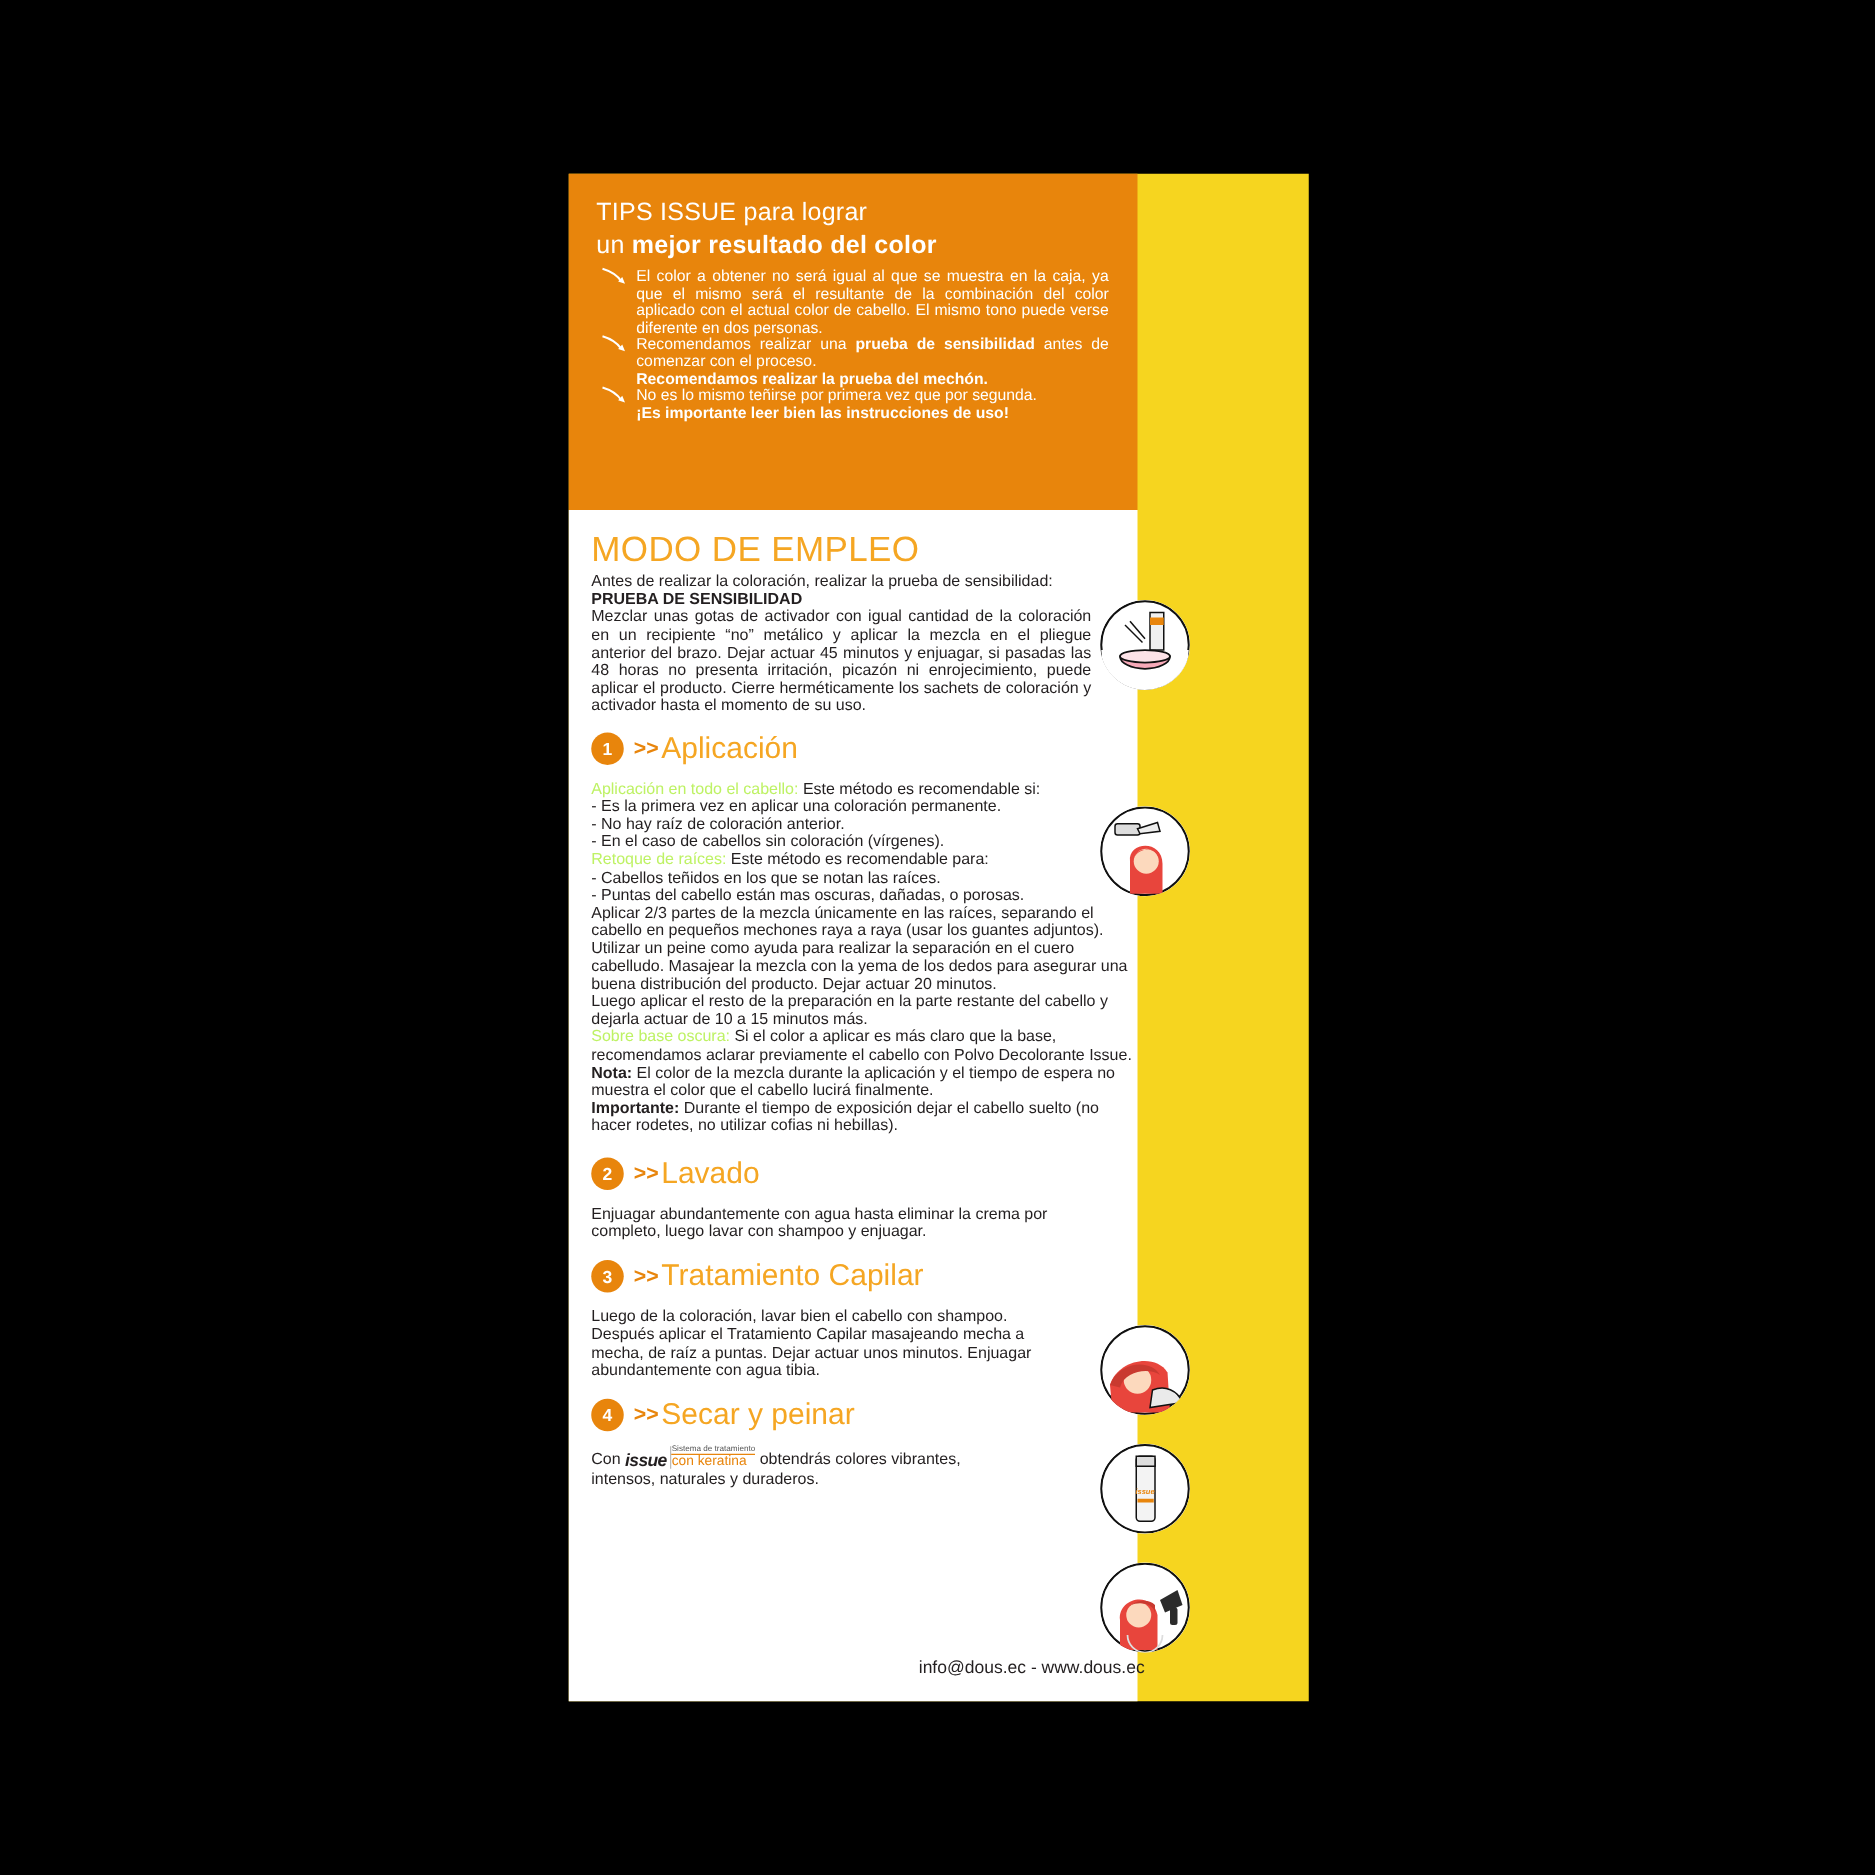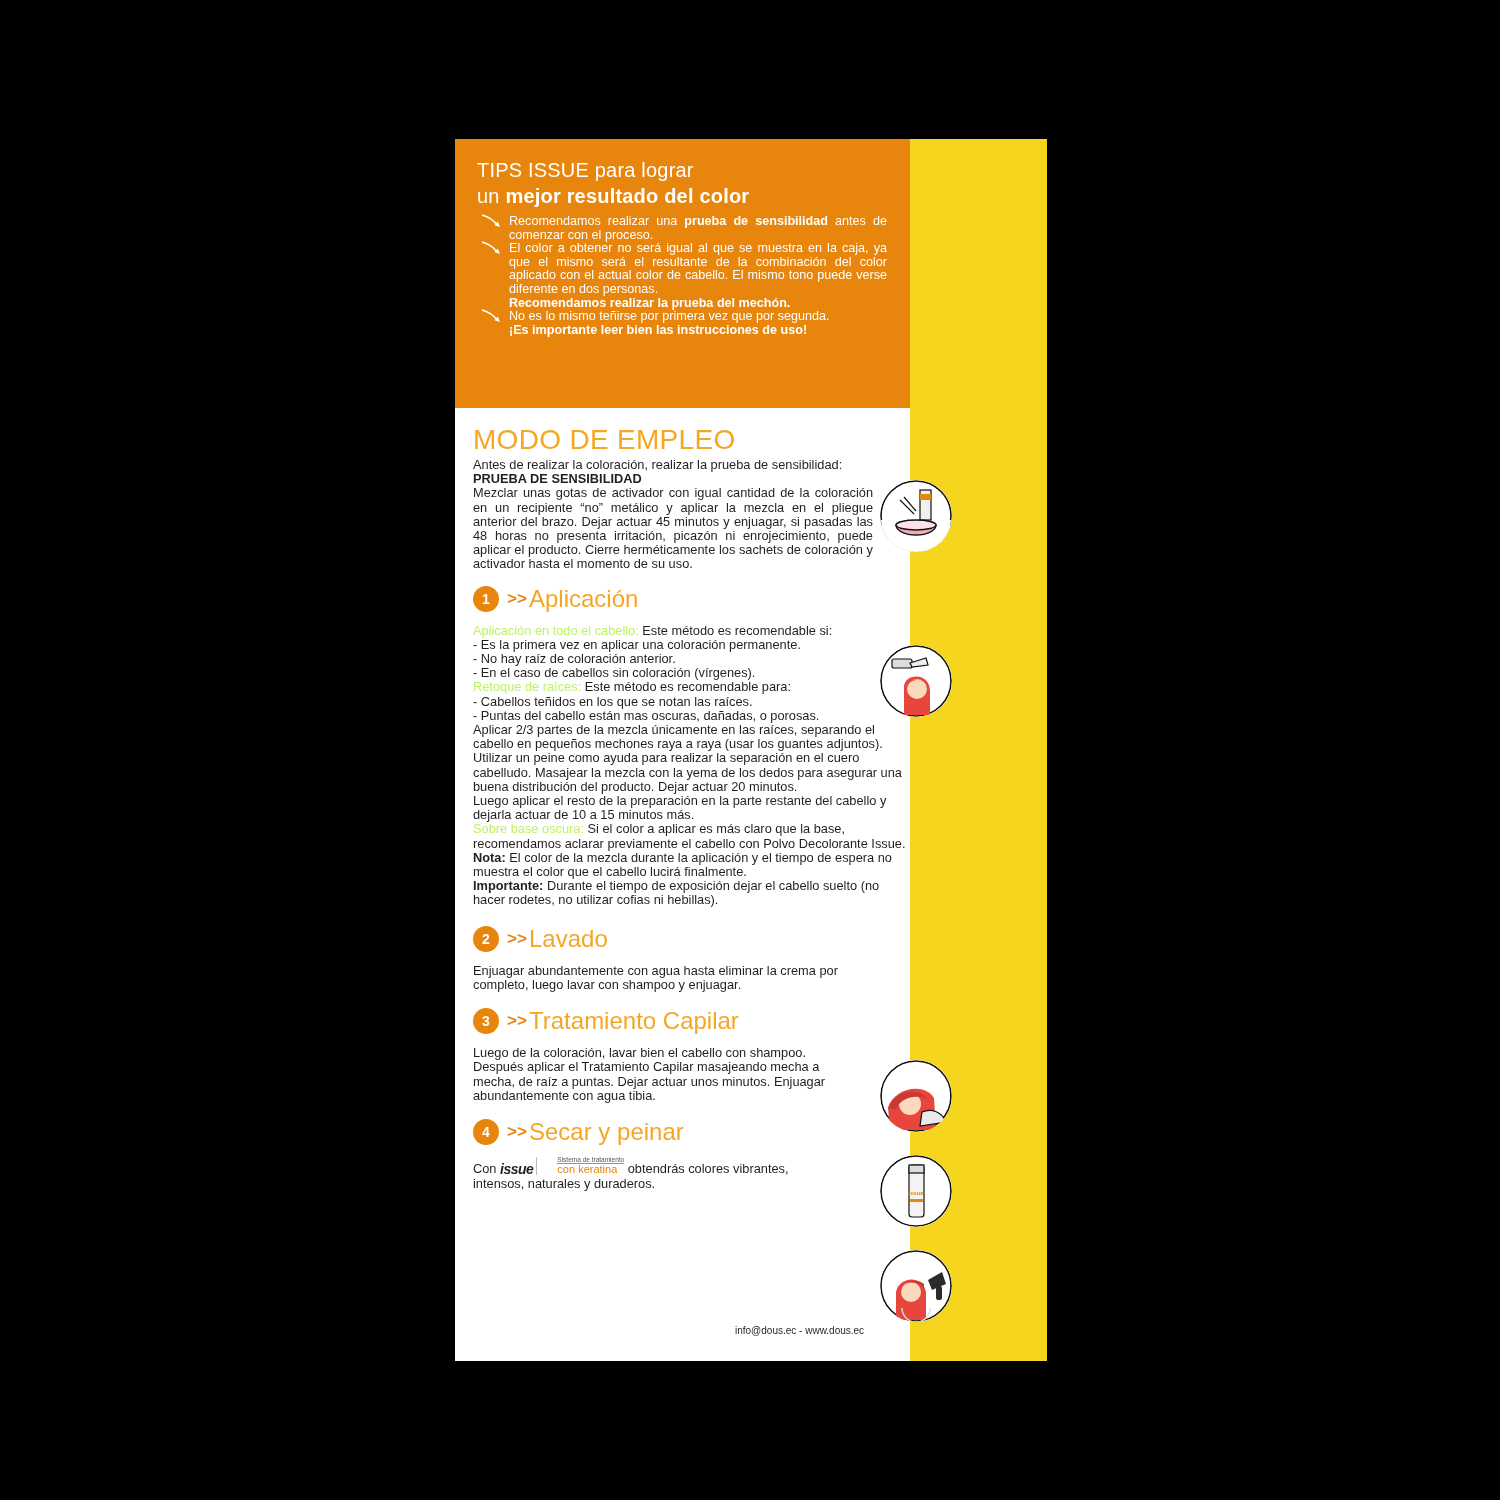--- a/index.html
+++ b/index.html
@@ -31,24 +31,24 @@
   .orange-b{color:#bef264;font-weight:normal;text-align:center;}
 
   .step{position:relative;margin-top:14px;margin-bottom:8px;height:30px;}
   .step .num{position:absolute;left:0;top:0;width:26px;height:26px;border-radius:50%;background:#e8850c;color:#fff;font-size:14px;font-weight:bold;line-height:26px;text-align:center;}
   .step .chev{position:absolute;left:34px;top:3px;color:#e8850c;font-size:17px;font-weight:bold;}
   .step .label{position:absolute;left:56px;top:0px;color:#f5a623;font-size:24px;line-height:26px;}
 
   
   .bubble{position:absolute;border-radius:50%;overflow:hidden;background:#fff;}
 
-  .footer{position:absolute;left:735px;top:1325px;font-size:10px;color:#231f20;}
+  .footer{position:absolute;left:735px;top:1325px;font-size:14px;color:#231f20;}
 
   .issue-logo{display:inline-block;vertical-align:-2px;font-weight:bold;font-style:italic;font-size:14px;letter-spacing:-0.5px;color:#231f20;}
-  .kera{display:inline-block;vertical-align:-1px;border-left:1px solid #bbb;padding-left:20px;margin-left:3px;line-height:1;}
+  .kera{display:inline-block;vertical-align:-1px;border-left:1px solid #bbb;padding-left:0;margin-left:3px;line-height:1;}
   .kera .k1{display:block;font-size:6.5px;color:#555;}
   .kera .k2{display:block;font-size:11px;color:#e8850c;border-top:1px solid #e8850c;}
 </style>
 </head>
 <body>
 
 <div class="page">
 
   <div class="yellow-band"></div>
   <div class="white-col"></div>
@@ -58,28 +58,28 @@
       <span>TIPS ISSUE para lograr</span>
       <span class="ln2"><span>un </span><b>mejor resultado del color</b></span>
     </div>
 
     <div class="tips-list">
       <div class="tip">
         <svg class="arrow" viewBox="0 0 22 18">
             <path d="M1 2 C6 3.5, 12 6, 16 12" stroke="#fff" stroke-width="1.6" fill="none"></path>
             <path d="M19 14 L13.5 12.2 L16.8 8.5 Z" fill="#fff"></path>
           </svg>
-        <span>Recomendamos realizar una </span><b>prueba de sensibilidad</b><span> antes de comenzar con el proceso.</span>
+        <span class="just">El color a obtener no será igual al que se muestra en la caja, ya que el mismo será el resultante de la combinación del color aplicado con el actual color de cabello. El mismo tono puede verse diferente en dos personas.</span>
       </div>
       <div class="tip">
         <svg class="arrow" viewBox="0 0 22 18">
             <path d="M1 2 C6 3.5, 12 6, 16 12" stroke="#fff" stroke-width="1.6" fill="none"></path>
             <path d="M19 14 L13.5 12.2 L16.8 8.5 Z" fill="#fff"></path>
           </svg>
-        <span class="just">El color a obtener no será igual al que se muestra en la caja, ya que el mismo será el resultante de la combinación del color aplicado con el actual color de cabello. El mismo tono puede verse diferente en dos personas.</span>
+        <span>Recomendamos realizar una </span><b>prueba de sensibilidad</b><span> antes de comenzar con el proceso.</span>
       </div>
       <div class="tip">
         <b>Recomendamos realizar la prueba del mechón.</b>
       </div>
       <div class="tip">
         <svg class="arrow" viewBox="0 0 22 18">
             <path d="M1 2 C6 3.5, 12 6, 16 12" stroke="#fff" stroke-width="1.6" fill="none"></path>
             <path d="M19 14 L13.5 12.2 L16.8 8.5 Z" fill="#fff"></path>
           </svg>
         <span>No es lo mismo teñirse por primera vez que por segunda.</span>

